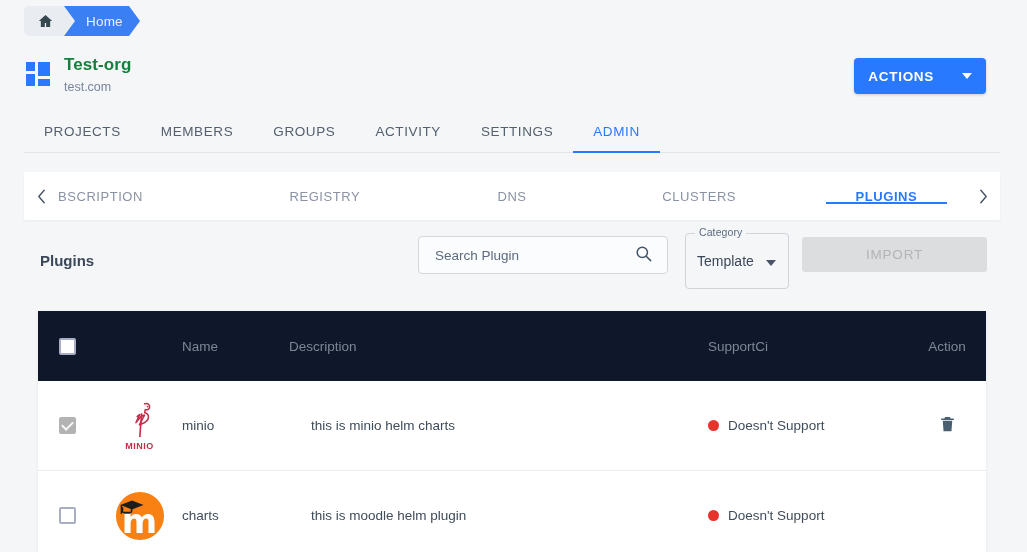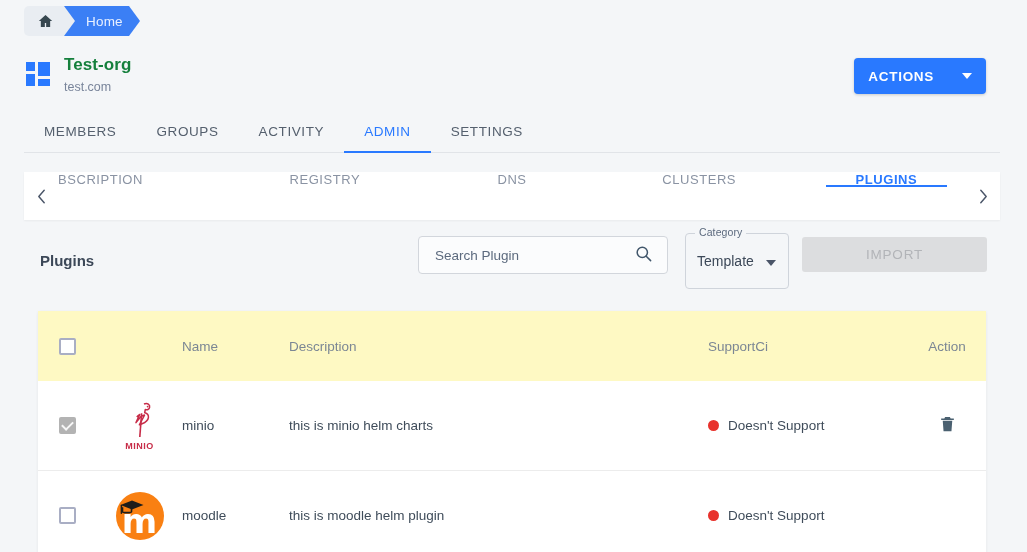--- a/index.html
+++ b/index.html
@@ -196,21 +196,21 @@
     align-items: center;
     justify-content: center;
     color: #4a5568;
     font-size: 15px;
     cursor: pointer;
     flex: none;
   }
   .subtabs {
     flex: 1;
     display: flex;
-    align-items: flex-start;
+    align-items: center;
     overflow: hidden;
     position: relative;
     gap: 28px;
   }
   .subtab {
     position: relative;
     flex: 1;
     display: flex;
     align-items: center;
     justify-content: center;
@@ -337,21 +337,21 @@
     box-shadow: 0 1px 3px rgba(0,0,0,.07);
     overflow: hidden;
   }
   .trow {
     display: flex;
     align-items: center;
     border-bottom: 1px solid #ececec;
   }
   .trow.head {
     height: 70px;
-    background: #fef9c3;
+    background: #0f172a;
     border-bottom: none;
   }
   .trow.body { height: 89px; }
   .trow.body:last-child { border-bottom: none; }
 
   .c-check { width: 59px; flex: none; display: flex; justify-content: center; }
   .c-logo  { width: 85px; flex: none; display: flex; justify-content: center; }
   .c-name  { width: 107px; flex: none; }
   .c-desc  { flex: 1; }
   .c-sup   { width: 200px; flex: none; display: flex; align-items: center; }
@@ -381,21 +381,21 @@
     position: absolute;
     left: 3px;
     top: 0px;
     width: 5px;
     height: 9px;
     border: solid #f7f7f7;
     border-width: 0 2px 2px 0;
     transform: rotate(45deg);
   }
   .cell-name { font-size: 13.5px; color: #3f4c5a; }
-  .cell-desc { font-size: 13.5px; color: #3f4c5a; }
+  .cell-desc { font-size: 13.5px; color: #3f4c5a; margin-left: 22px; }
   .dot {
     width: 11px; height: 11px;
     border-radius: 50%;
     background: #e8322c;
     margin-right: 9px;
     flex: none;
   }
   .cell-sup { font-size: 13.5px; color: #3f4c5a; }
   .trash { cursor: pointer; display: block; }
 
@@ -461,33 +461,36 @@
     <div class="org-title">Test-org</div>
     <div class="org-sub">test.com</div>
     <button class="actions-btn">
       <span>ACTIONS</span>
       <span class="chev-d"></span>
     </button>
   </div>
 
   <div class="tabs">
     <div class="tab">
+        <span>PROJECTS</span>
+      </div>
+    <div class="tab">
         <span>MEMBERS</span>
       </div>
     <div class="tab">
         <span>GROUPS</span>
       </div>
     <div class="tab">
         <span>ACTIVITY</span>
       </div>
+    <div class="tab">
+        <span>SETTINGS</span>
+      </div>
     <div class="tab active">
         <span>ADMIN</span>
-      </div>
-    <div class="tab">
-        <span>SETTINGS</span>
       </div>
   </div>
 
   <div class="subtab-card">
     <div class="scroll-arrow">
       <svg width="9" height="15" viewBox="0 0 10 16">
           <path d="M8 1 2 8l6 7" fill="none" stroke="#4a5568" stroke-width="1.6" stroke-linecap="round" stroke-linejoin="round"></path>
         </svg>
     </div>
     <div class="subtabs">
@@ -587,21 +590,21 @@
           <div class="m">m</div>
           <span class="cap">
             <svg width="26" height="17" viewBox="0 0 26 17">
               <path d="M1.5 6 13 1.5 24.5 6 13 10.5z" fill="#1d1d1b"></path>
               <path d="M3.5 8.2v4.6c0 1.3 9 1.3 9 0V8.2" fill="none" stroke="#1d1d1b" stroke-width="1.6"></path>
               <path d="M2.4 6.6v7.6" stroke="#1d1d1b" stroke-width="1.5" stroke-linecap="round"></path>
             </svg>
           </span>
         </div>
       </div>
-      <div class="c-name cell-name">moodle</div>
+      <div class="c-name cell-name">charts</div>
       <div class="c-desc cell-desc">this is moodle helm plugin</div>
       <div class="c-sup">
         <span class="dot"></span>
         <span class="cell-sup">Doesn't Support</span>
       </div>
       <div class="c-act"></div>
     </div>
 
   </div>
 </div>

